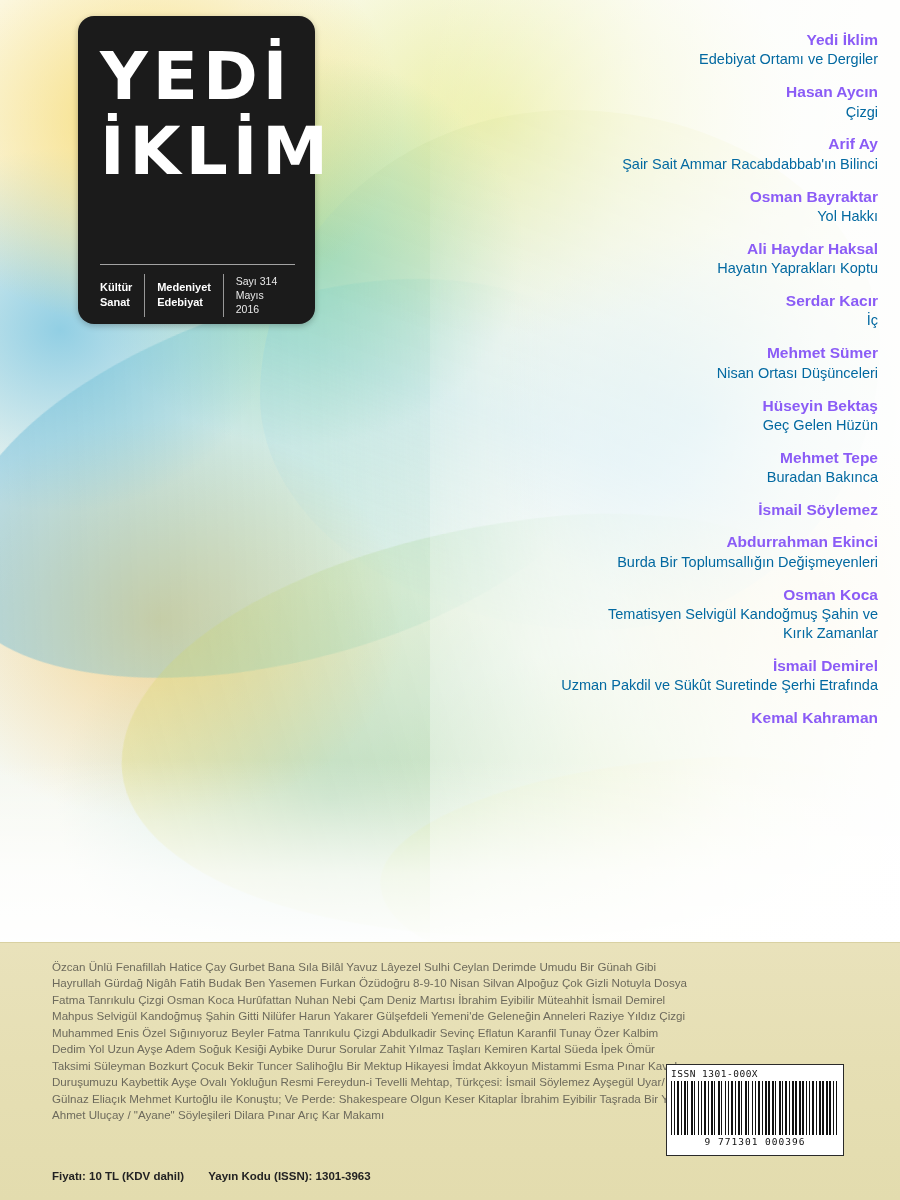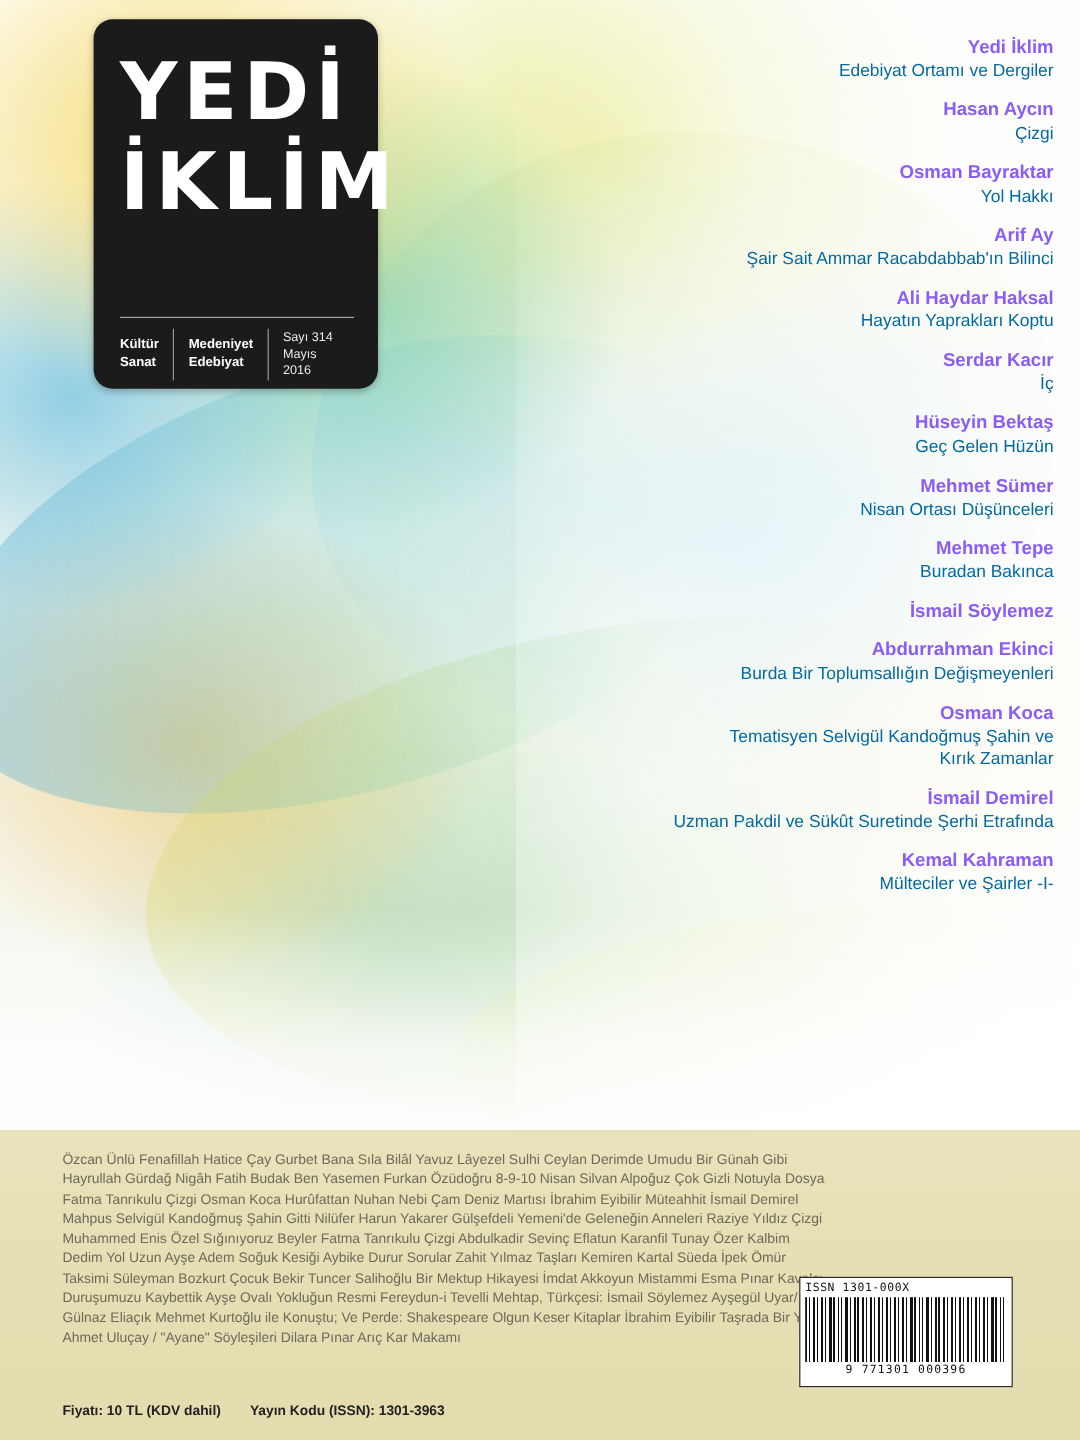--- a/index.html
+++ b/index.html
@@ -235,42 +235,42 @@
 
     <div class="entry">
       <div class="author">Yedi İklim</div>
       <div class="title">Edebiyat Ortamı ve Dergiler</div>
     </div>
     <div class="entry">
       <div class="author">Hasan Aycın</div>
       <div class="title">Çizgi</div>
     </div>
     <div class="entry">
+      <div class="author">Arif Ay</div>
+      <div class="title">Şair Sait Ammar Racabdabbab'ın Bilinci</div>
+    </div>
+    <div class="entry">
       <div class="author">Osman Bayraktar</div>
       <div class="title">Yol Hakkı</div>
     </div>
     <div class="entry">
-      <div class="author">Arif Ay</div>
-      <div class="title">Şair Sait Ammar Racabdabbab'ın Bilinci</div>
-    </div>
-    <div class="entry">
       <div class="author">Ali Haydar Haksal</div>
       <div class="title">Hayatın Yaprakları Koptu</div>
     </div>
     <div class="entry">
       <div class="author">Serdar Kacır</div>
       <div class="title">İç</div>
     </div>
     <div class="entry">
+      <div class="author">Mehmet Sümer</div>
+      <div class="title">Nisan Ortası Düşünceleri</div>
+    </div>
+    <div class="entry">
       <div class="author">Hüseyin Bektaş</div>
       <div class="title">Geç Gelen Hüzün</div>
-    </div>
-    <div class="entry">
-      <div class="author">Mehmet Sümer</div>
-      <div class="title">Nisan Ortası Düşünceleri</div>
     </div>
     <div class="entry">
       <div class="author">Mehmet Tepe</div>
       <div class="title">Buradan Bakınca</div>
     </div>
     <div class="entry">
       <div class="author">İsmail Söylemez</div>
     </div>
     <div class="entry">
       <div class="author">Abdurrahman Ekinci</div>
@@ -280,21 +280,20 @@
       <div class="author">Osman Koca</div>
       <div class="title">Tematisyen Selvigül Kandoğmuş Şahin ve
 Kırık Zamanlar</div>
     </div>
     <div class="entry">
       <div class="author">İsmail Demirel</div>
       <div class="title">Uzman Pakdil ve Sükût Suretinde Şerhi Etrafında</div>
     </div>
     <div class="entry">
       <div class="author">Kemal Kahraman</div>
-      <div class="title">Mülteciler ve Şairler -I-</div>
     </div>
 
   </div>
 
   <div class="band">
     <div class="band-inner">Özcan Ünlü Fenafillah Hatice Çay Gurbet Bana Sıla Bilâl Yavuz Lâyezel Sulhi Ceylan Derimde Umudu Bir Günah Gibi Hayrullah Gürdağ Nigâh Fatih Budak Ben Yasemen Furkan Özüdoğru 8-9-10 Nisan Silvan Alpoğuz Çok Gizli Notuyla Dosya Fatma Tanrıkulu Çizgi Osman Koca Hurûfattan Nuhan Nebi Çam Deniz Martısı İbrahim Eyibilir Müteahhit İsmail Demirel Mahpus Selvigül Kandoğmuş Şahin Gitti Nilüfer Harun Yakarer Gülşefdeli Yemeni'de Geleneğin Anneleri Raziye Yıldız Çizgi Muhammed Enis Özel Sığınıyoruz Beyler Fatma Tanrıkulu Çizgi Abdulkadir Sevinç Eflatun Karanfil Tunay Özer Kalbim Dedim Yol Uzun Ayşe Adem Soğuk Kesiği Aybike Durur Sorular Zahit Yılmaz Taşları Kemiren Kartal Süeda İpek Ömür Taksimi Süleyman Bozkurt Çocuk Bekir Tuncer Salihoğlu Bir Mektup Hikayesi İmdat Akkoyun Mistammi Esma Pınar Kavalcı Duruşumuzu Kaybettik Ayşe Ovalı Yokluğun Resmi Fereydun-i Tevelli Mehtap, Türkçesi: İsmail Söylemez Ayşegül Uyar/ Gülnaz Eliaçık Mehmet Kurtoğlu ile Konuştu; Ve Perde: Shakespeare Olgun Keser Kitaplar İbrahim Eyibilir Taşrada Bir Yerli: Ahmet Uluçay / "Ayane" Söyleşileri Dilara Pınar Arıç Kar Makamı</div>
 
     <div class="footer-line">
       <span>Fiyatı: 10 TL (KDV dahil)</span>
       <span class="sep"></span>

